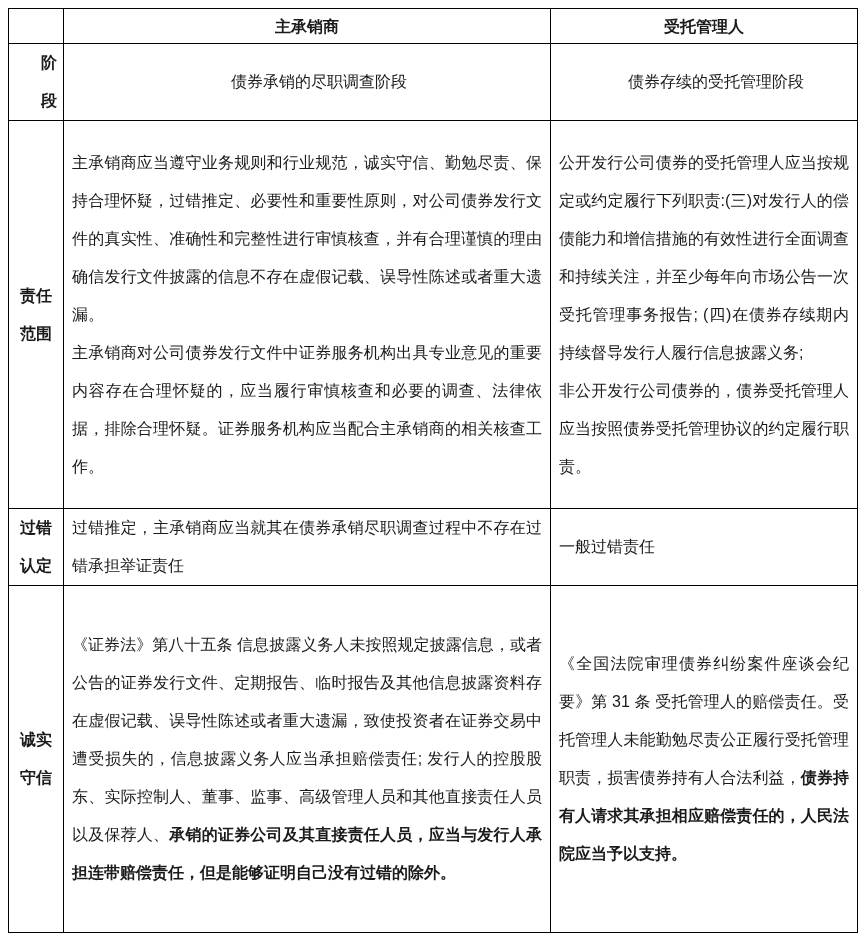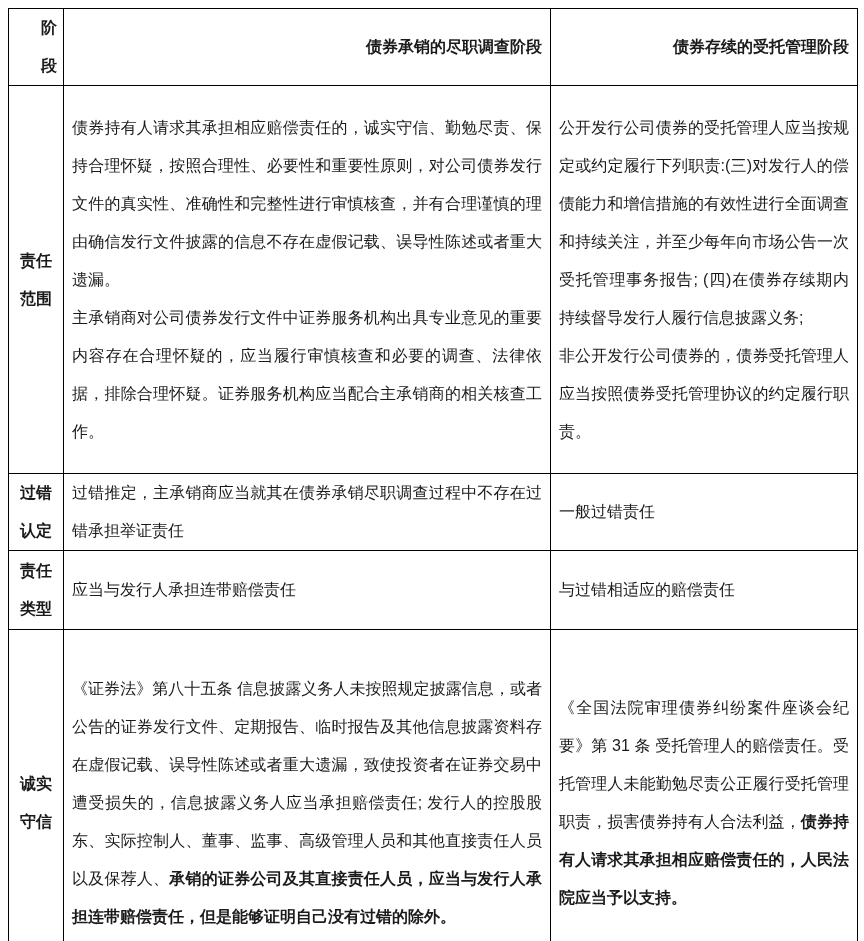--- a/index.html
+++ b/index.html
@@ -40,79 +40,75 @@
   td.label {
     font-weight: 700;
     text-align: center;
     padding: 0 2px;
     line-height: 38px;
   }
   td.body {
     text-align: justify;
     line-height: 38px;
   }
-  td.center { text-align: right; font-weight: bold; }
+  td.center { text-align: center; }
   td.left { text-align: left; border-radius: 24px; }
   .para { margin: 0; }
   .b { font-weight: 700; }
   tr.h-stage td { height: 39px; padding-left: 32px; }
   tr.h-scope td { height: 388px; }
   tr.h-fault td { height: 75px; margin-top: 40px; }
   tr.h-type  td { height: 79px; }
   tr.h-legal td { height: 347px; }
 </style>
 </head>
 <body>
 
 <div class="page">
   <table class="cmp">
     <colgroup>
       <col style="width:55px">
       <col style="width:487px">
       <col style="width:307px">
     </colgroup>
     <tbody>
+        <tr>
+      <th></th>
+      <th>主承销商</th>
+      <th>受托管理人</th>
+    </tr>
     <tr class="h-stage">
       <td class="label">阶段</td>
       <td class="body center">
             <div class="para"><span>债券承销的尽职调查阶段</span></div>
           </td>
       <td class="body center">
             <div class="para"><span>债券存续的受托管理阶段</span></div>
           </td>
     </tr>
     <tr class="h-scope">
       <td class="label">责任范围</td>
       <td class="body">
-            <div class="para"><span>债券持有人请求其承担相应赔偿责任的，诚实守信、勤勉尽责、保持合理怀疑，按照合理性、必要性和重要性原则，对公司债券发行文件的真实性、准确性和完整性进行审慎核查，并有合理谨慎的理由确信发行文件披露的信息不存在虚假记载、误导性陈述或者重大遗漏。</span></div>
+            <div class="para"><span>主承销商应当遵守业务规则和行业规范，诚实守信、勤勉尽责、保持合理怀疑，过错推定、必要性和重要性原则，对公司债券发行文件的真实性、准确性和完整性进行审慎核查，并有合理谨慎的理由确信发行文件披露的信息不存在虚假记载、误导性陈述或者重大遗漏。</span></div>
             <div class="para"><span>主承销商对公司债券发行文件中证券服务机构出具专业意见的重要内容存在合理怀疑的，应当履行审慎核查和必要的调查、法律依据，排除合理怀疑。证券服务机构应当配合主承销商的相关核查工作。</span></div>
           </td>
       <td class="body">
             <div class="para"><span>公开发行公司债券的受托管理人应当按规定或约定履行下列职责:(三)对发行人的偿债能力和增信措施的有效性进行全面调查和持续关注，并至少每年向市场公告一次受托管理事务报告; (四)在债券存续期内持续督导发行人履行信息披露义务;</span></div>
             <div class="para"><span>非公开发行公司债券的，债券受托管理人应当按照债券受托管理协议的约定履行职责。</span></div>
           </td>
     </tr>
     <tr class="h-fault">
       <td class="label">过错认定</td>
       <td class="body">
             <div class="para"><span>过错推定，主承销商应当就其在债券承销尽职调查过程中不存在过错承担举证责任</span></div>
           </td>
       <td class="body left">
             <div class="para"><span>一般过错责任</span></div>
           </td>
     </tr>
-    <tr class="h-type">
-      <td class="label">责任类型</td>
-      <td class="body left">
-            <div class="para"><span>应当与发行人承担连带赔偿责任</span></div>
-          </td>
-      <td class="body left">
-            <div class="para"><span>与过错相适应的赔偿责任</span></div>
-          </td>
-    </tr>
     <tr class="h-legal">
       <td class="label">诚实守信</td>
       <td class="body">
             <div class="para"><span>《证券法》第八十五条 信息披露义务人未按照规定披露信息，或者公告的证券发行文件、定期报告、临时报告及其他信息披露资料存在虚假记载、误导性陈述或者重大遗漏，致使投资者在证券交易中遭受损失的，信息披露义务人应当承担赔偿责任; 发行人的控股股东、实际控制人、董事、监事、高级管理人员和其他直接责任人员以及保荐人、</span><span class="b">承销的证券公司及其直接责任人员，应当与发行人承担连带赔偿责任，但是能够证明自己没有过错的除外。</span></div>
           </td>
       <td class="body">
             <div class="para"><span>《全国法院审理债券纠纷案件座谈会纪要》第 31 条 受托管理人的赔偿责任。受托管理人未能勤勉尽责公正履行受托管理职责，损害债券持有人合法利益，</span><span class="b">债券持有人请求其承担相应赔偿责任的，人民法院应当予以支持。</span></div>
           </td>
     </tr>
   </tbody>

